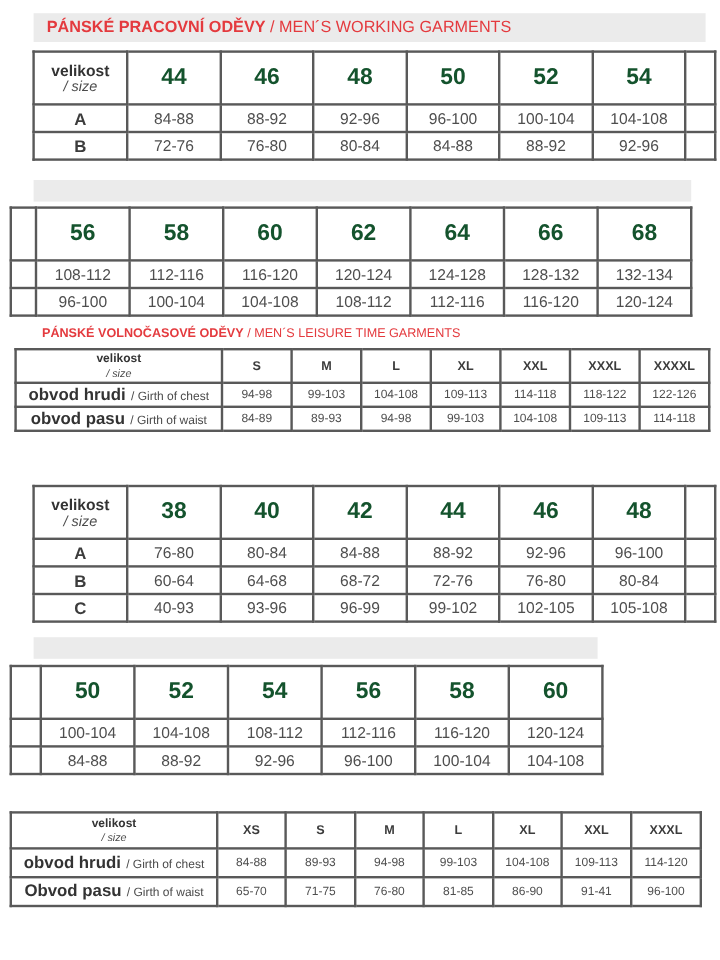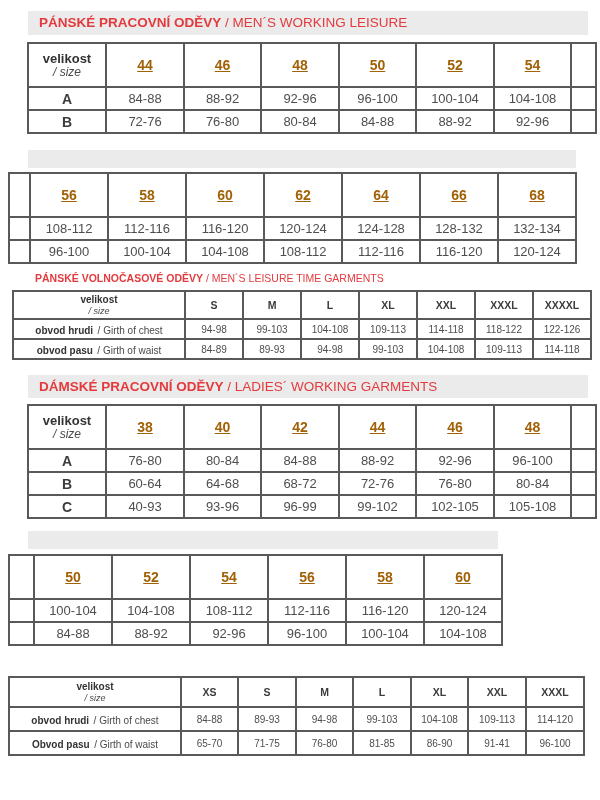--- a/index.html
+++ b/index.html
@@ -13,44 +13,44 @@
   .t-en { font-weight:normal; }
   .small-title { position:absolute; font-size:10.5px; color:#e43a3e; white-space:nowrap; }
 
   .tbl-wrap { position:absolute; }
   table.doc { border-collapse:collapse; table-layout:fixed; background:#fff; }
   table.doc td, table.doc th {
     border:2px solid #595959; text-align:center; vertical-align:middle;
     padding:0; overflow:hidden; white-space:nowrap;
   }
   
-  .big .size-h { font-weight:bold; font-size:14px; color:#a16207;text-decoration:underline; }
+  .big .size-h { font-weight:bold; font-size:19px; color:#14532d; }
   .big .cell   { font-size:13px; color:#4e4e4e; font-weight:normal; }
   .big .row-letter { font-weight:bold; font-size:14px; color:#3c3c3c; }
   .big .h-row td { height:42px; }
   .big .d-row td { height:21px; }
   .vl1 { font-weight:bold; font-size:13px; color:#333; line-height:15px; }
   .vl2 { font-weight:normal; font-size:12px; color:#4a4a4a; line-height:13px;font-style:italic; }
 
   
   .small .size-h { font-weight:bold; font-size:10.5px; color:#3c3c3c; }
   .small .cell   { font-size:10px; color:#4e4e4e; font-weight:normal; }
   .small .vl1 { font-size:10px; line-height:12px; }
   .small .vl2 { font-size:9px; line-height:10px; }
-  .small .lab-cs { font-weight:bold; font-size:10px; color:#333; }
+  .small .lab-cs { font-weight:bold; font-size:14px; color:#333; }
   .small .lab-en { font-weight:normal; font-size:10px; color:#4a4a4a; }
 </style>
 </head>
 <body>
 
 <div id="page">
 
   <div class="band band-title" style="left:28px; top:11px; width:549px; height:24px;">
     <span class="t-cs">PÁNSKÉ PRACOVNÍ ODĚVY</span>
-    <span class="t-en">/ MEN´S WORKING LEISURE</span>
+    <span class="t-en">/ MEN´S WORKING GARMENTS</span>
   </div>
 
   <div class="tbl-wrap" style="left:27px; top:42px;">
     <table class="doc big" style="width:568px;">
       <colgroup>
         <col style="width:78px">
           <col style="width:78px">
           <col style="width:77px">
         <col style="width:78px">
           <col style="width:77px">
@@ -199,24 +199,20 @@
             <td class="cell">94-98</td>
             <td class="cell">99-103</td>
             <td class="cell">104-108</td>
             <td class="cell">109-113</td>
             <td class="cell">114-118</td>
           </tr>
     </tbody>
       </table>
   </div>
 
-  <div class="band band-title" style="left:28px; top:375px; width:549px; height:23px; line-height:23px;">
-    <span class="t-cs">DÁMSKÉ PRACOVNÍ ODĚVY</span>
-    <span class="t-en">/ LADIES´ WORKING GARMENTS</span>
-  </div>
 
   <div class="tbl-wrap" style="left:27px; top:404px;">
     <table class="doc big" style="width:568px;">
       <colgroup>
         <col style="width:78px">
           <col style="width:78px">
           <col style="width:77px">
         <col style="width:78px">
           <col style="width:77px">
           <col style="width:78px">

